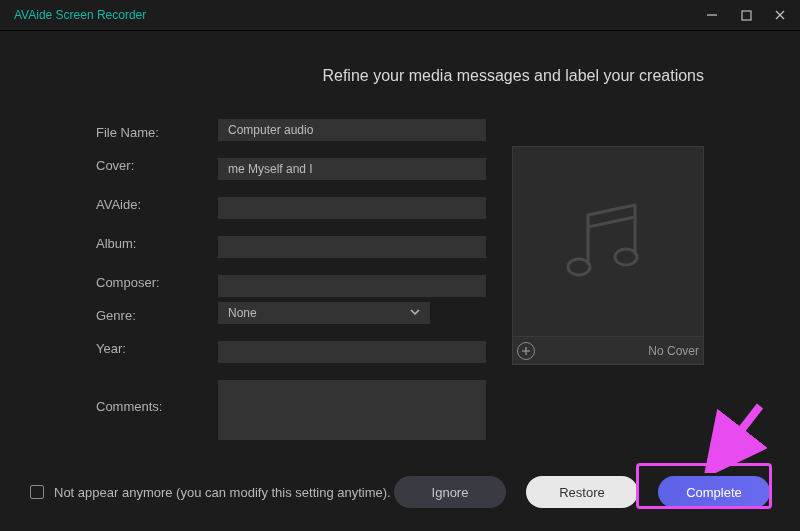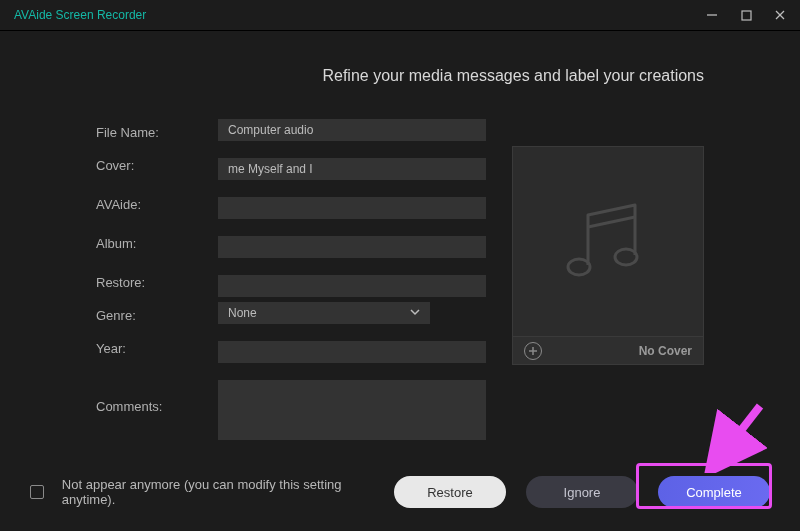--- a/index.html
+++ b/index.html
@@ -22,26 +22,26 @@
     .row .input.long { width: 100%; }
     .row .input.short { width: 258px; margin-top: 12px; }
     .row textarea.input { height: 60px; resize: none; padding: 6px 10px; line-height: 1.4; }
     .select-wrap { position: relative; width: 212px; }
     .select-wrap .input { width: 100%; }
     .select-wrap .chev { position: absolute; right: 8px; top: 3px; pointer-events: none; }
     .chev svg path { stroke: #bcbcbc; stroke-width: 1.5; fill: none; }
 
     .cover-panel { width: 192px; }
     .cover-box { width: 192px; height: 191px; margin-top:27px; background: #2c2c2c; border: 1px solid #3a3a3a; position: relative; display: flex; align-items: center; justify-content: center; }
-    .cover-footer { height: 28px; display: flex; align-items: center; justify-content: space-between; padding: 0 11px; background: #2f2f2f; border: 1px solid #3a3a3a; border-top: none; font-weight: bold; }
+    .cover-footer { height: 28px; display: flex; align-items: center; justify-content: space-between; padding: 0 4px; background: #2f2f2f; border: 1px solid #3a3a3a; border-top: none; }
     .add-btn { width: 18px; height: 18px; border: 1.5px solid #8a8a8a; border-radius: 50%; display: flex; align-items: center; justify-content: center; cursor: pointer; color: #8a8a8a; line-height: 0; }
     .nocover { font-size: 12px; color: #9a9a9a; }
 
     .bottom-bar { position: absolute; left: 0; right: 0; bottom: 0; height: 78px; display: flex; align-items: center; justify-content: space-between; padding: 0 30px; }
-    .left-check { display: flex; align-items: center; gap: 18px; font-size: 13px; color: #b8b8b8; }
+    .left-check { display: flex; align-items: center; gap: 10px; font-size: 13px; color: #b8b8b8; }
     .chk { width: 14px; height: 14px; border: 1.5px solid #8a8a8a; border-radius: 2px; cursor: pointer; }
     .btns { display: flex; gap: 20px; align-items: center; }
     .btn { width: 112px; height: 32px; border-radius: 16px; font-size: 13px; display: inline-flex; align-items: center; justify-content: center; cursor: pointer; border: none; }
     .btn-restore { background: #e8e8e8; color: #333; }
     .btn-ignore { background: #3a3a43; color: #c5c5d0; }
     .btn-complete { background: linear-gradient(90deg, #5d62e6, #6a6af0); color: #fff; }
 
     .annot-box { position: absolute; border: 3px solid #e84cf0; border-radius: 4px; pointer-events: none; }
     .arrow { position: absolute; pointer-events: none; }
   </style>
@@ -91,21 +91,21 @@
         <label>AVAide:</label>
         <input class="input short" value="" style="">
       </div>
 
       <div class="row">
         <label>Album:</label>
         <input class="input short" value="" style="">
       </div>
 
       <div class="row">
-        <label>Restore:</label>
+        <label>Composer:</label>
         <input class="input short" value="" style="">
       </div>
 
       <div class="row">
         <label>Genre:</label>
         <div class="select-wrap">
           <div class="input">None</div>
           <span class="chev">
             <svg width="14" height="14" viewBox="0 0 14 14">
                 <path d="M3 5 L7 9 L11 5"></path>
@@ -147,22 +147,22 @@
     </div>
   </div>
 </div>
 
 <div class="bottom-bar">
   <div class="left-check">
     <div class="chk"></div>
     <span>Not appear anymore (you can modify this setting anytime).</span>
   </div>
   <div class="btns">
+    <button class="btn btn-ignore">Ignore</button>
     <button class="btn btn-restore">Restore</button>
-    <button class="btn btn-ignore">Ignore</button>
     <button class="btn btn-complete">Complete</button>
   </div>
 </div>
 
 <div class="annot-box" style="left:636px; top:463px; width:136px; height:46px;"></div>
 <svg class="arrow" style="left:700px; top:398px;" width="80" height="75" viewBox="0 0 80 75">
   <defs>
       <marker id="ah" markerWidth="8" markerHeight="8" refX="5" refY="4" orient="auto">
         <path d="M0,0 L8,4 L0,8 Z" fill="#e84cf0"></path>
       </marker>

